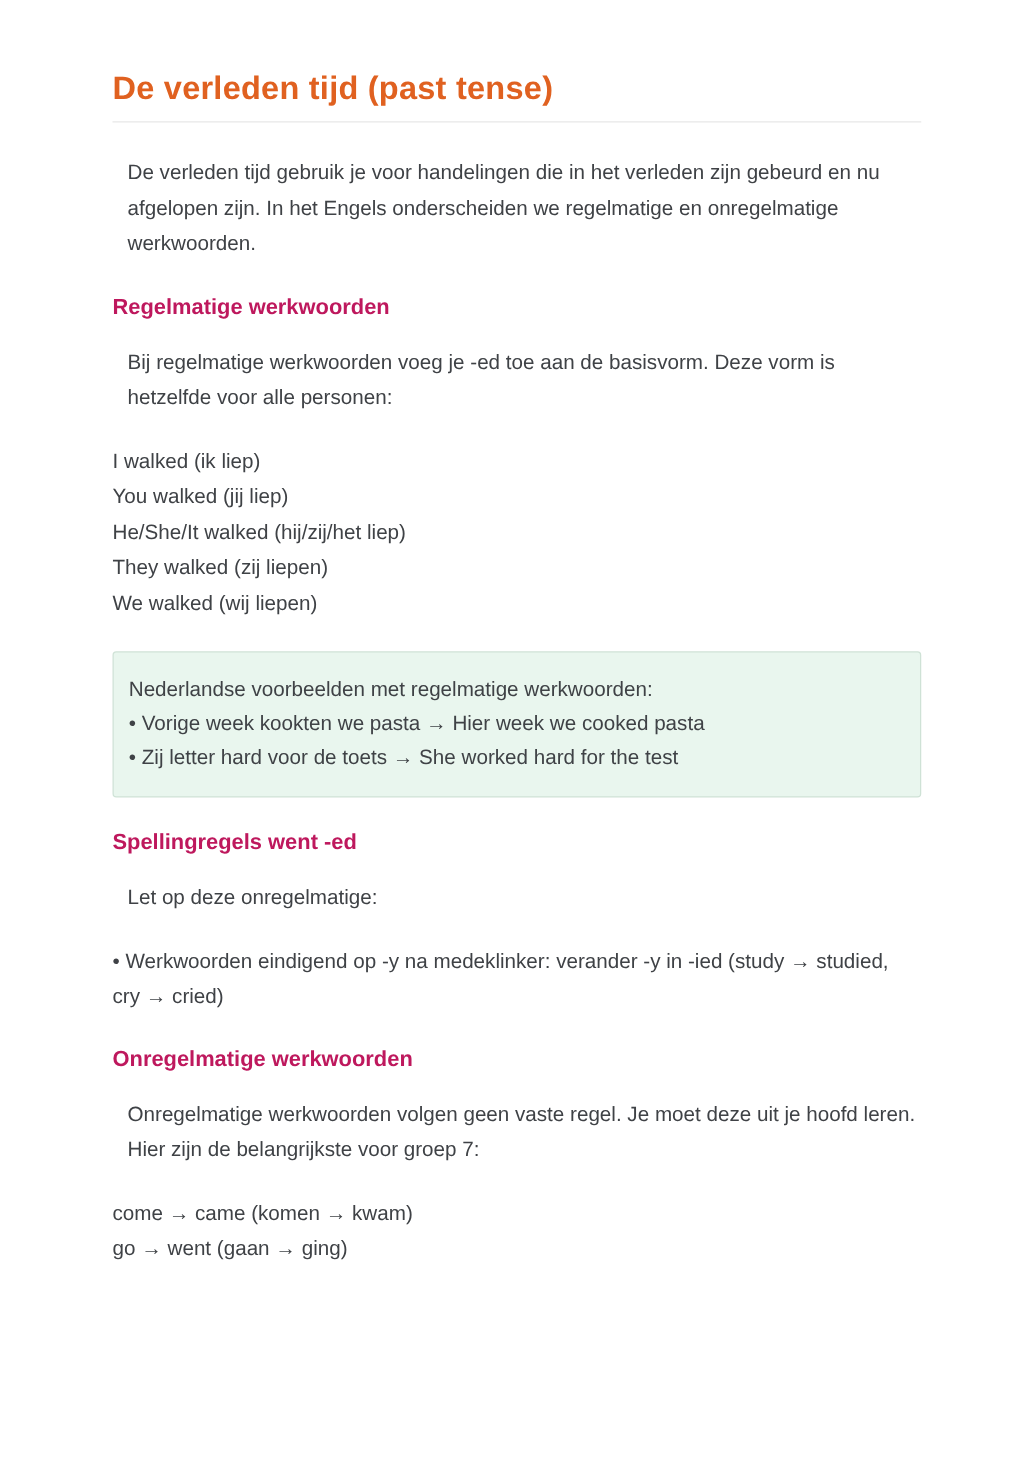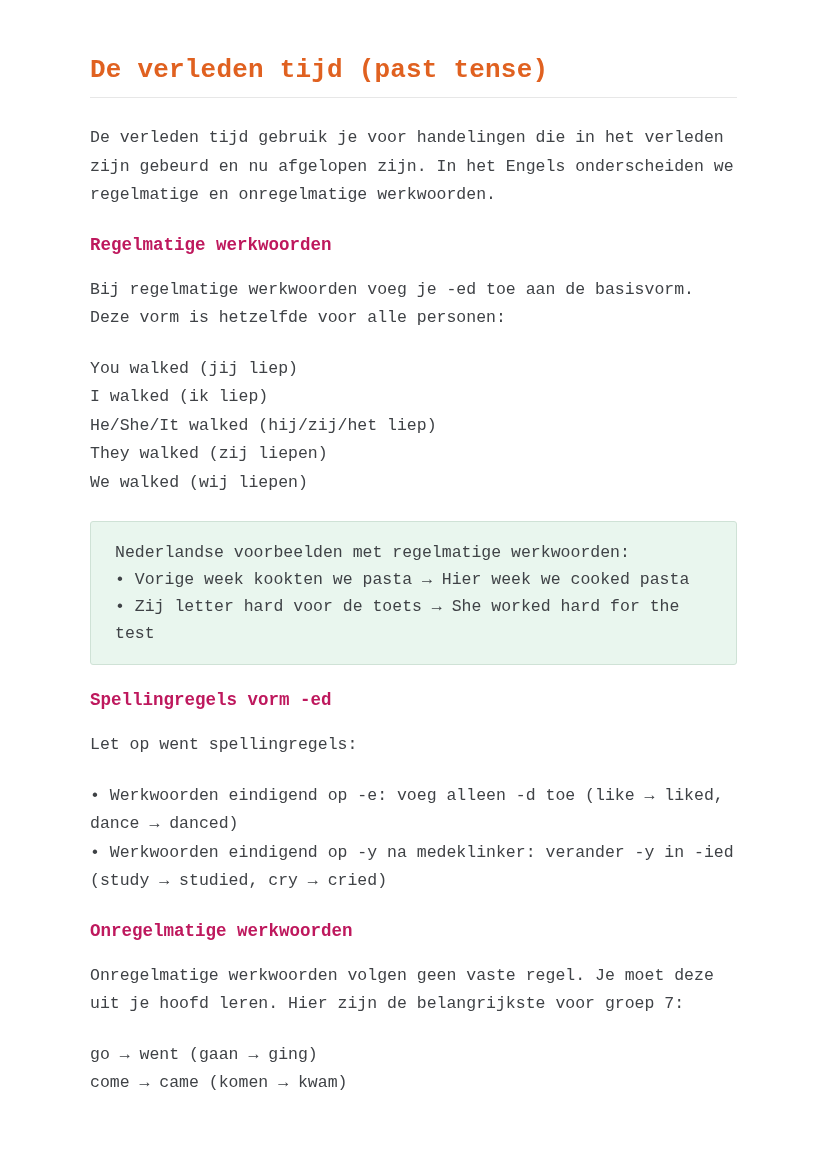--- a/index.html
+++ b/index.html
@@ -11,50 +11,49 @@
     font-family: "Liberation Sans", "DejaVu Sans", sans-serif;
     color: #3f4246;
     font-size: 16.5px;
     line-height: 28.5px;
     overflow: hidden;
   }
   .page {
     width: 828px;
     height: 877px;
     padding: 54px 91px 0 90px;
-    font-family: Liberation Mono, monospace;
   }
   h1 {
     margin: 0;
     font-size: 26px;
     line-height: 32px;
     font-weight: 700;
     color: #e06120;
     letter-spacing: 0.2px;
   }
   hr.title-divider {
     border: none;
     border-top: 1px solid #e7e7e7;
     margin: 11px 0 26px 0;
   }
-  p.body-par { margin: 0 0 22px 0; }
+  p.body-par { margin: 0 0 22px 12px; }
   h2.section-heading {
     font-size: 17.5px;
     line-height: 22px;
     font-weight: 700;
     color: #be185d;
     margin: 24px 0 20px 0;
   }
   .line-block { margin: 0 0 24px 0; }
   .line-block p { margin: 0; }
   .example-box {
     background: #e9f6ee;
     border: 1px solid #cfe2d6;
     border-radius: 3px;
-    padding: 17px 24px;
+    padding: 17px 12px;
     margin: 24px 0 24px 0;
     line-height: 27px;
   }
   .example-box p { margin: 0; }
   .rules-block { margin: 0 0 24px 0; }
   .rules-block p { margin: 0; }
 </style>
 </head>
 <body>
 
@@ -62,42 +61,41 @@
 
   <h1>De verleden tijd (past tense)</h1>
   <hr class="title-divider">
 
   <p class="body-par">De verleden tijd gebruik je voor handelingen die in het verleden zijn gebeurd en nu afgelopen zijn. In het Engels onderscheiden we regelmatige en onregelmatige werkwoorden.</p>
 
   <h2 class="section-heading">Regelmatige werkwoorden</h2>
   <p class="body-par">Bij regelmatige werkwoorden voeg je -ed toe aan de basisvorm. Deze vorm is hetzelfde voor alle personen:</p>
 
   <div class="line-block">
+    <p>I walked (ik liep)</p>
     <p>You walked (jij liep)</p>
-    <p>I walked (ik liep)</p>
     <p>He/She/It walked (hij/zij/het liep)</p>
     <p>They walked (zij liepen)</p>
     <p>We walked (wij liepen)</p>
   </div>
 
   <div class="example-box">
     <p>Nederlandse voorbeelden met regelmatige werkwoorden:</p>
     <p>• Vorige week kookten we pasta → Hier week we cooked pasta</p>
     <p>• Zij letter hard voor de toets → She worked hard for the test</p>
   </div>
 
-  <h2 class="section-heading">Spellingregels vorm -ed</h2>
-  <p class="body-par">Let op went spellingregels:</p>
+  <h2 class="section-heading">Spellingregels went -ed</h2>
+  <p class="body-par">Let op deze onregelmatige:</p>
 
   <div class="rules-block">
-    <p>• Werkwoorden eindigend op -e: voeg alleen -d toe (like → liked, dance → danced)</p>
     <p>• Werkwoorden eindigend op -y na medeklinker: verander -y in -ied (study → studied, cry → cried)</p>
   </div>
 
   <h2 class="section-heading">Onregelmatige werkwoorden</h2>
   <p class="body-par">Onregelmatige werkwoorden volgen geen vaste regel. Je moet deze uit je hoofd leren. Hier zijn de belangrijkste voor groep 7:</p>
 
   <div class="line-block">
+    <p>come → came (komen → kwam)</p>
     <p>go → went (gaan → ging)</p>
-    <p>come → came (komen → kwam)</p>
   </div>
 
 </div>
 
 </body></html>

